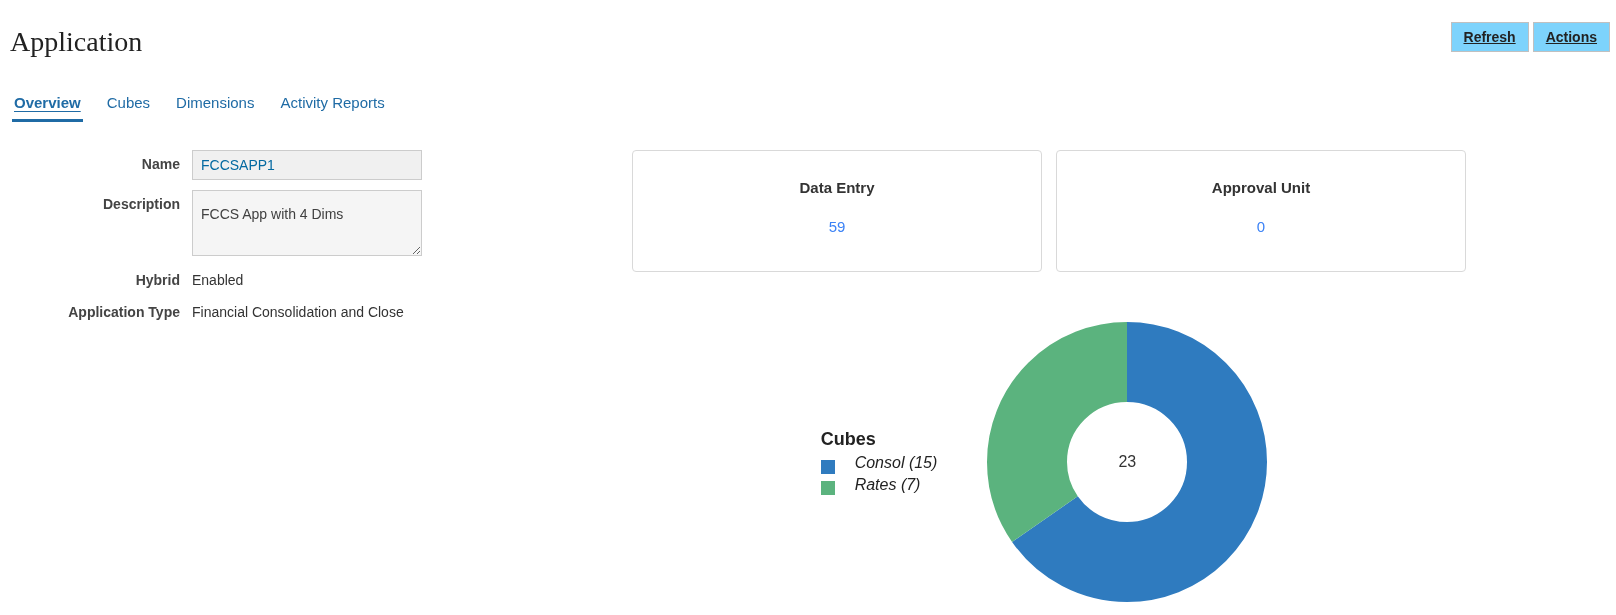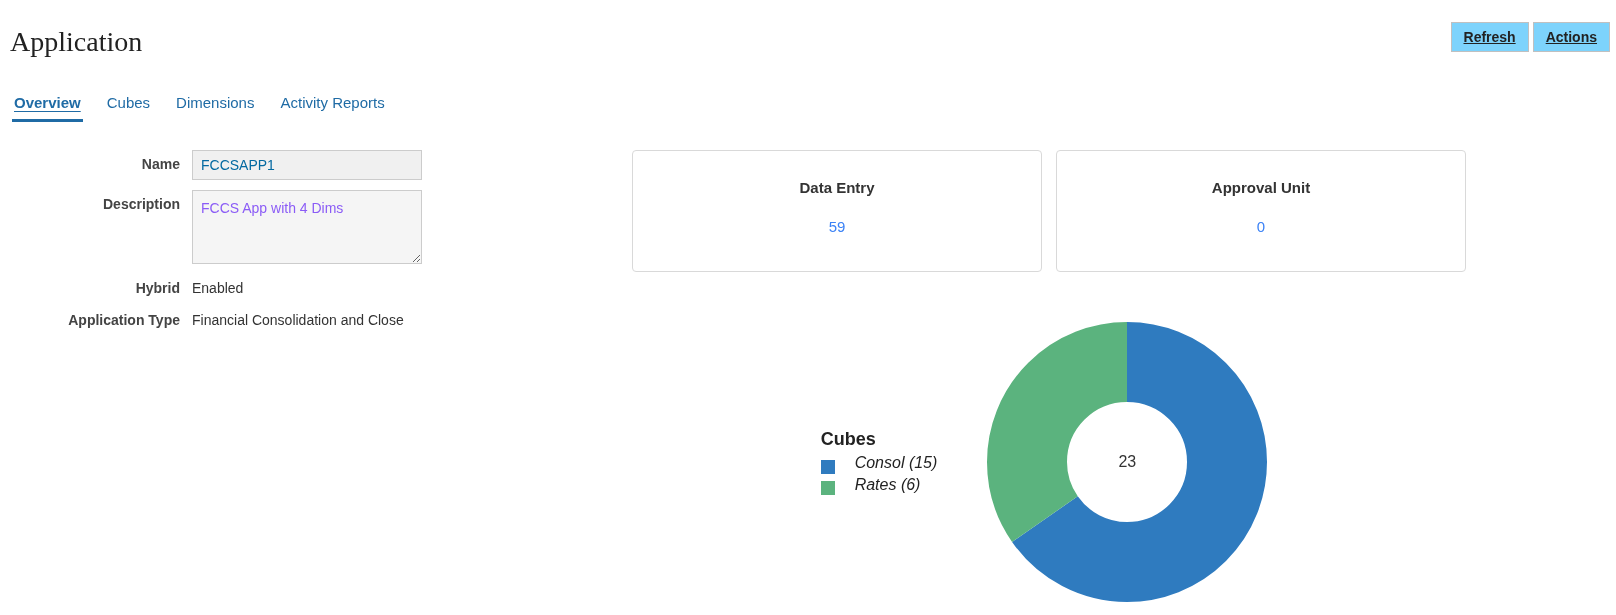--- a/index.html
+++ b/index.html
@@ -92,26 +92,26 @@
     width: 230px;
     height: 30px;
     border: 1px solid #ccc;
     background: #f0f0f0;
     color: #0369a1;
     font-size: 14px;
     padding: 0 8px;
   }
   .textarea {
     width: 230px;
-    height: 74px;
+    height: 66px;
     border: 1px solid #ccc;
     background: #f5f5f5;
-    color: #8b5cf6;
-    font-size: 14px;
-    padding: 9px 8px;
+    color: #404040;
+    font-size: 14px;
+    padding: 15px 8px;
     resize: both;
     font-family: inherit;
   }
   .right-col {
     flex: 1;
     padding-right: 150px;
   }
   .stat-cards {
     display: flex;
     gap: 14px;
@@ -232,21 +232,21 @@
 
     <div class="chart-area">
       <div class="legend">
         <div class="legend-title">Cubes</div>
         <div class="legend-item">
           <span class="swatch" id="sw0" style="background: rgb(47, 123, 191);"></span>
           <span>Consol (15)</span>
         </div>
         <div class="legend-item">
           <span class="swatch" id="sw1" style="background: rgb(91, 179, 126);"></span>
-          <span>Rates (6)</span>
+          <span>Rates (7)</span>
         </div>
       </div>
       <div class="donut-wrap">
         <svg id="donut-svg" width="300" height="300" viewBox="0 0 300 300">
             <circle cx="150" cy="150" r="100" fill="none" stroke="#2f7bbf" stroke-width="80" stroke-dasharray="409.77295481606 218.54557590189864" stroke-dashoffset="0"></circle>
             <circle cx="150" cy="150" r="100" fill="none" stroke="#5bb37e" stroke-width="80" stroke-dasharray="218.54557590189864 409.77295481606" stroke-dashoffset="-409.77295481606"></circle>
           </svg>
         <div class="donut-center">23</div>
       </div>
     </div>

